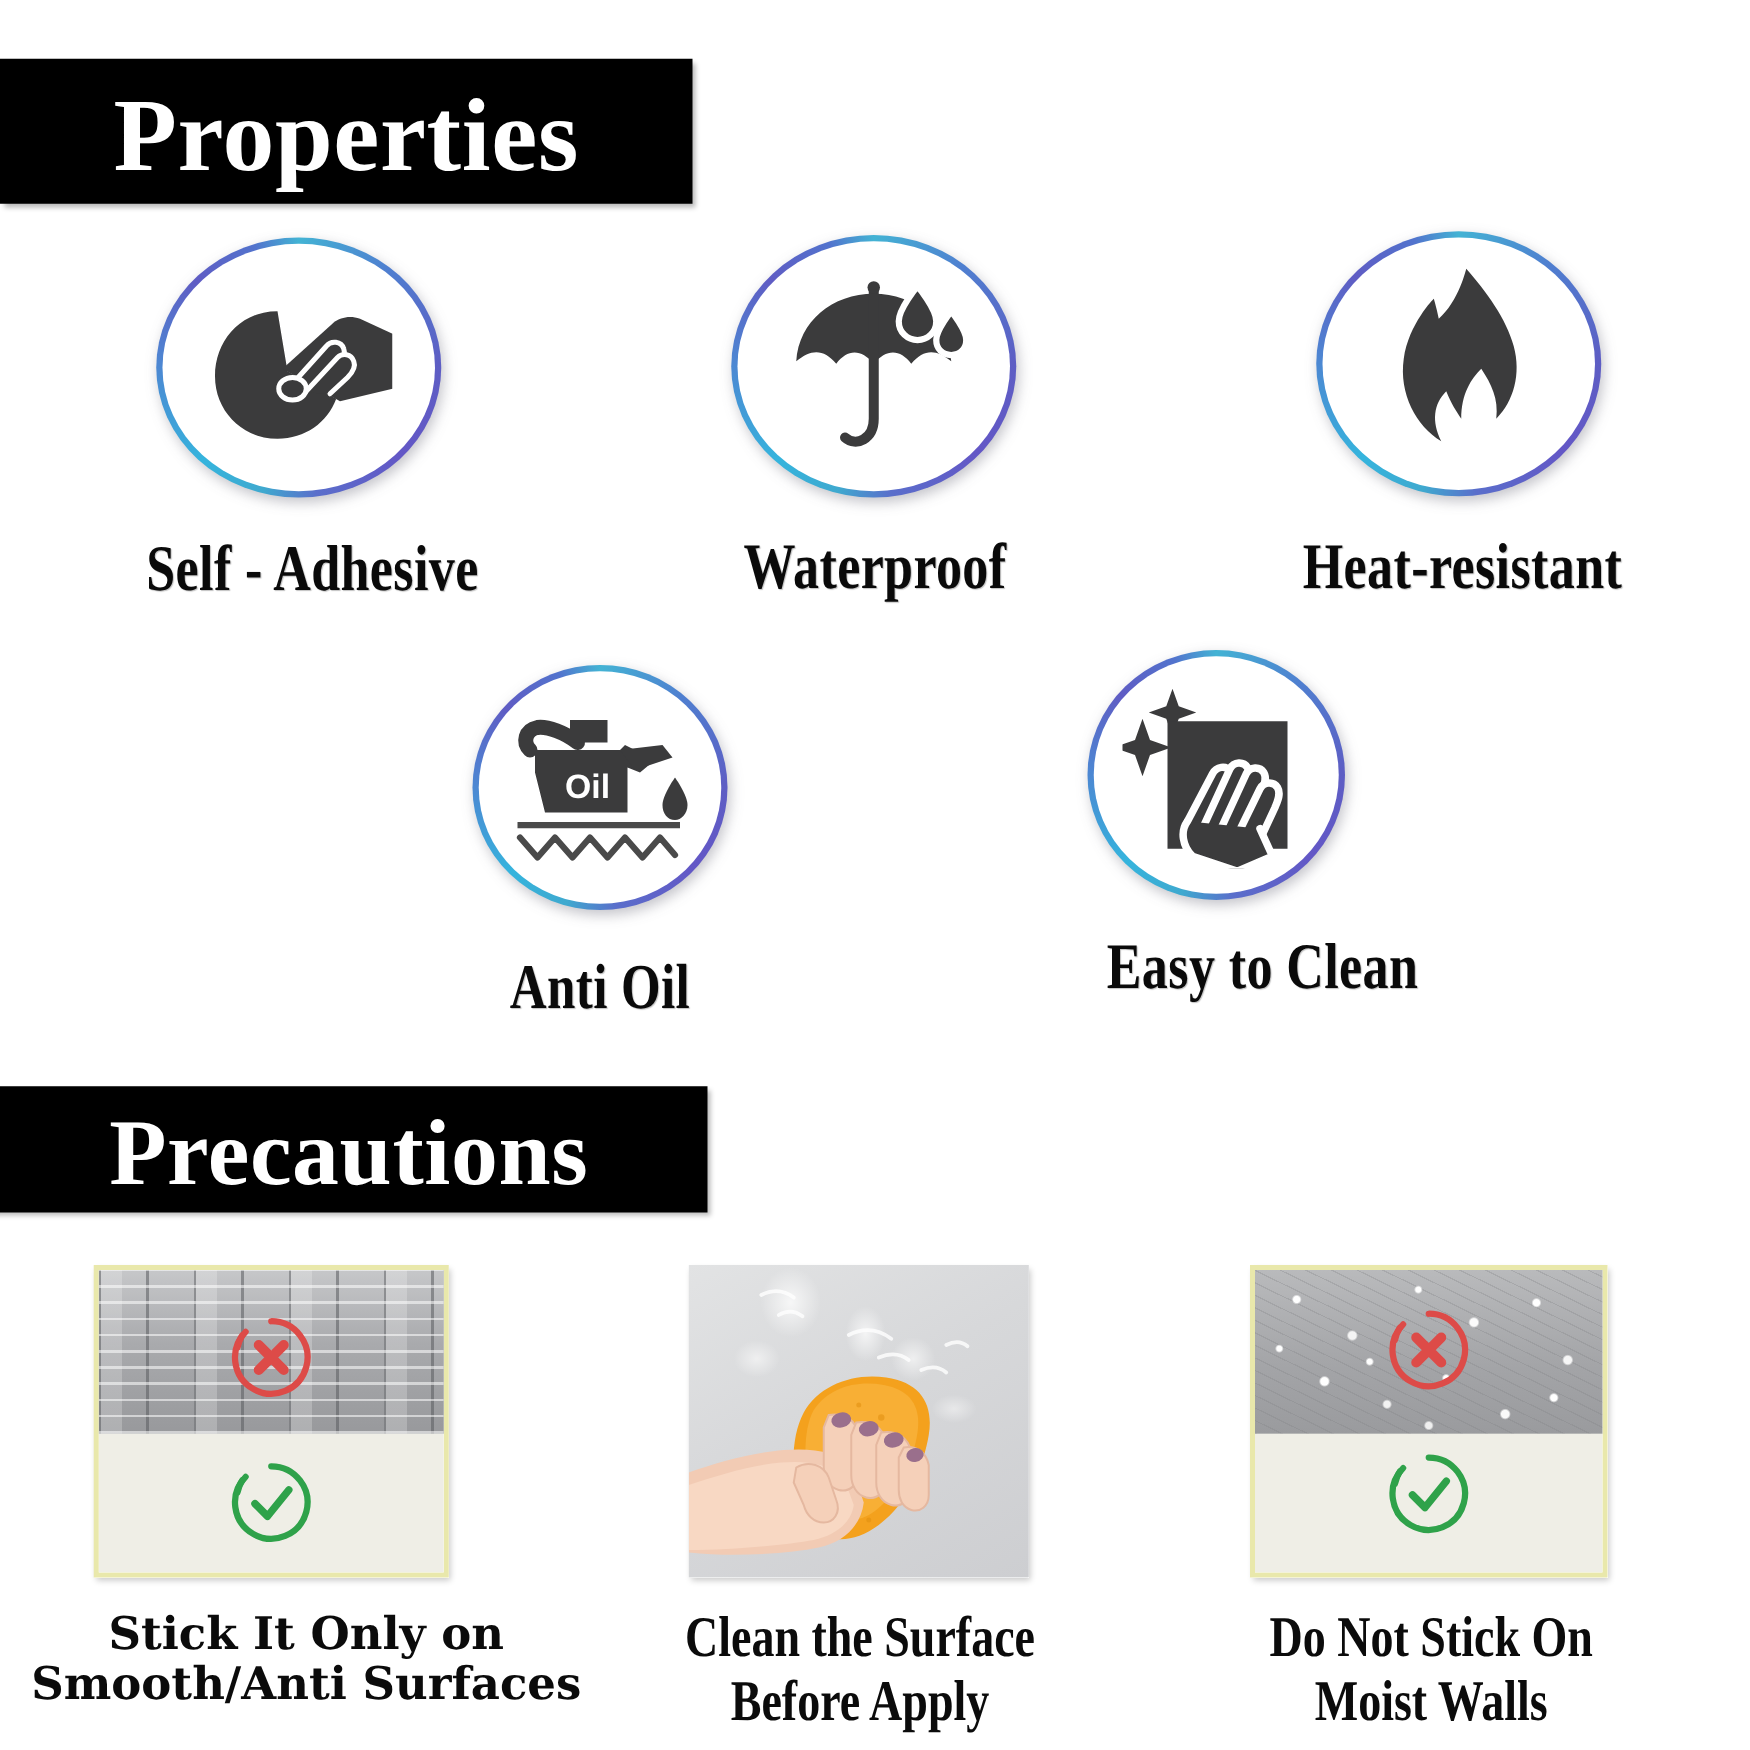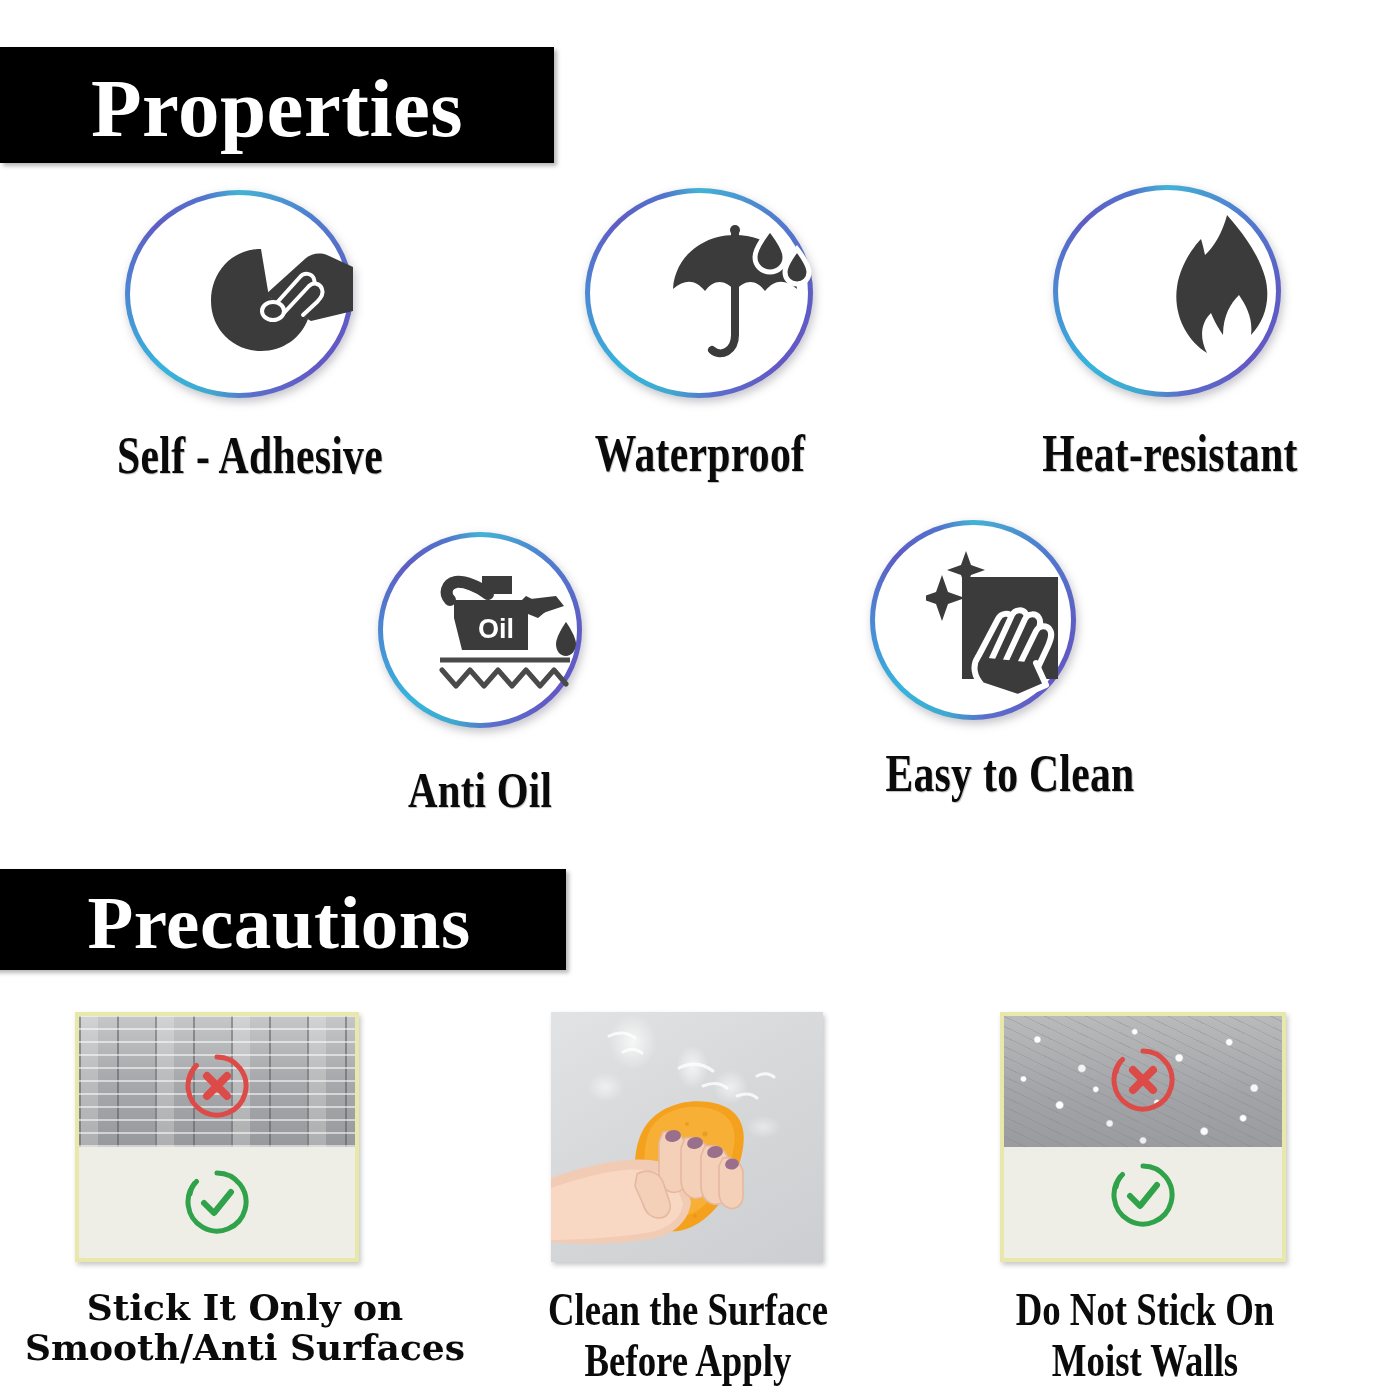--- a/index.html
+++ b/index.html
@@ -64,21 +64,21 @@
         #5a6ecb 172deg,
         #3fa9cf 196deg,
         #35b4dd 226deg,
         #4d86d2 272deg,
         #5f5cc4 310deg,
         #5273cd 340deg,
         #43b3d4 360deg);
     filter: drop-shadow(2px 4px 5px rgba(60,60,80,0.30));
     display: flex;
     align-items: center;
-    justify-content: flex-end;
+    justify-content: center;
   }
   .badge::after {
     content: "";
     position: absolute;
     left: 5px; top: 5px; right: 5px; bottom: 5px;
     border-radius: 50%;
     background: #ffffff;
   }
   .badge > svg {
     position: relative;

